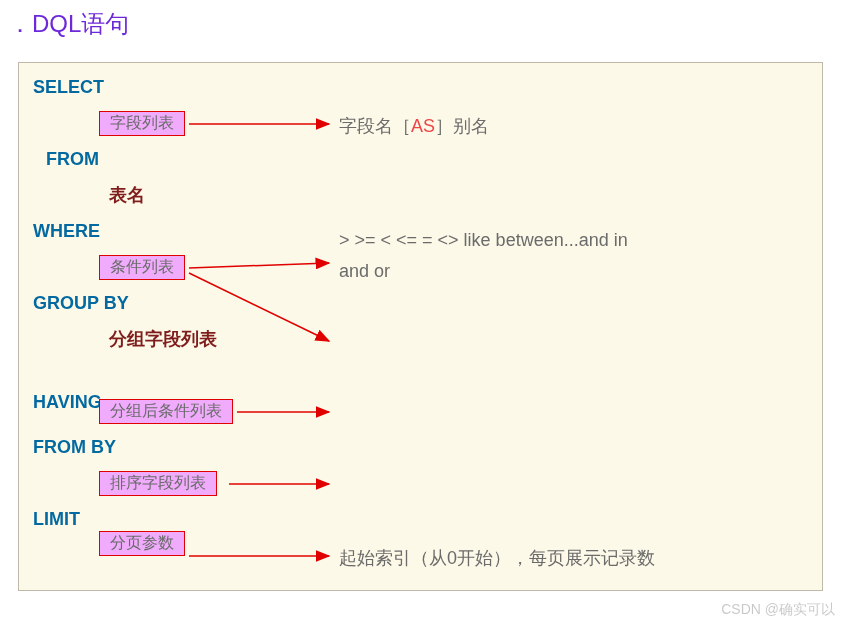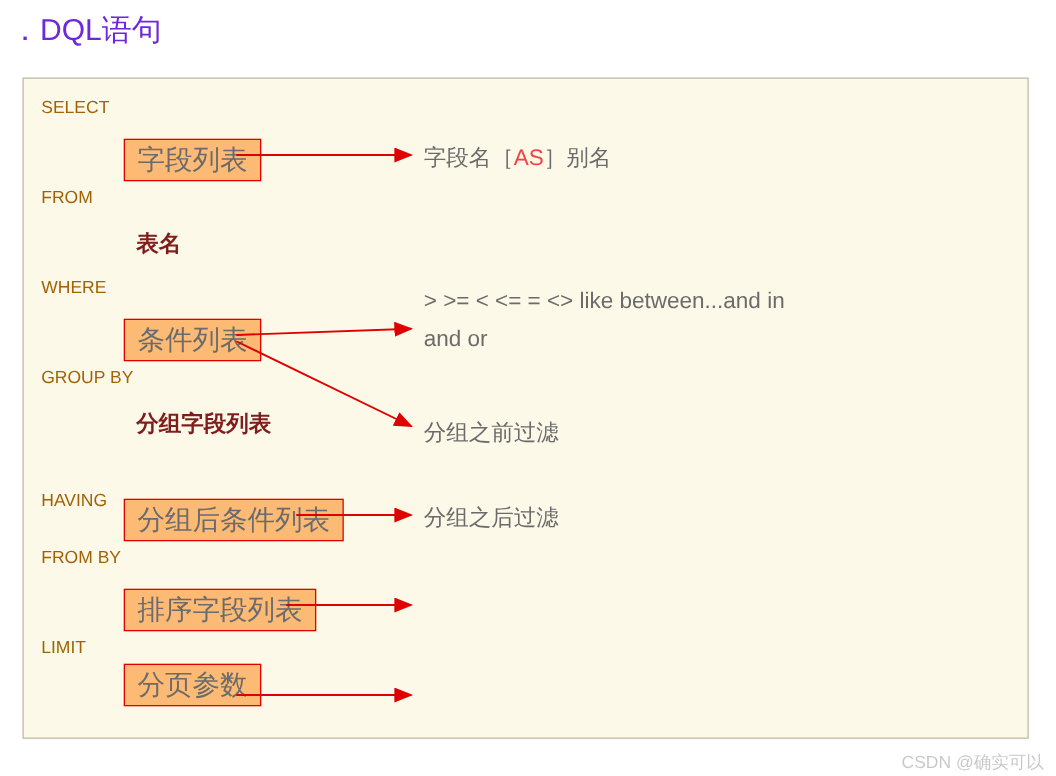--- a/index.html
+++ b/index.html
@@ -24,37 +24,37 @@
     position: absolute;
     left: 18px;
     top: 62px;
     right: 22px;
     bottom: 30px;
     border: 1px solid #c0b8a8;
     background: #fcf9e8;
   }
   .kw {
     position: absolute;
-    color: #a16207;
-    font-size: 14px;
-    font-weight: 400;
+    color: #0369a1;
+    font-size: 18px;
+    font-weight: 700;
   }
   .plain {
     position: absolute;
     color: #7f1d1d;
     font-size: 18px;
     font-weight: bold;
   }
   .rbox {
     position: absolute;
     border: 1.5px solid #e00000;
     color: #6b6b6b;
-    font-size: 22px;
+    font-size: 16px;
     padding: 1px 10px;
-    background: #fdba74;
+    background: #f0abfc;
   }
   .desc {
     position: absolute;
     color: #6b6b6b;
     font-size: 18px;
     line-height: 1.7;
     max-width: 440px;
   }
   .desc .kw-inline { color: #ef4444; }
   .watermark {
@@ -79,43 +79,42 @@
 <div class="page-title">．DQL语句</div>
 
 <div class="panel">
 
   <div class="kw" style="left:14px; top:14px;">SELECT</div>
   <div class="rbox" style="left:80px; top:48px;">字段列表</div>
   <div class="desc" style="left:320px; top:48px;">
     <span>字段名［</span><span class="kw-inline">AS</span><span>］别名</span>
   </div>
 
-  <div class="kw" style="left:14px; top:86px;">FROM</div>
+  <div class="kw" style="left:27px; top:86px;">FROM</div>
   <div class="plain" style="left:90px; top:120px;">表名</div>
 
   <div class="kw" style="left:14px; top:158px;">WHERE</div>
   <div class="rbox" style="left:80px; top:192px;">条件列表</div>
   <div class="desc" style="left:320px; top:162px;">
     <div>&gt; &gt;= &lt; &lt;= = &lt;&gt;  like  between...and   in</div>
     <div>and   or</div>
   </div>
-  <div class="desc" style="left:320px; top:268px;">分组之前过滤</div>
 
   <div class="kw" style="left:14px; top:230px;">GROUP  BY</div>
   <div class="plain" style="left:90px; top:264px;">分组字段列表</div>
 
   <div class="kw" style="left:14px; top:302px;margin-top:27px;">HAVING</div>
   <div class="rbox" style="left:80px; top:336px;">分组后条件列表</div>
-  <div class="desc" style="left:320px; top:336px;">分组之后过滤</div>
 
   <div class="kw" style="left:14px; top:374px;">FROM BY</div>
   <div class="rbox" style="left:80px; top:408px;">排序字段列表</div>
 
   <div class="kw" style="left:14px; top:446px;">LIMIT</div>
   <div class="rbox" style="left:80px; top:468px;">分页参数</div>
+  <div class="desc" style="left:320px; top:480px;">起始索引（从0开始），每页展示记录数</div>
 
   <svg class="arrows">
     <defs>
       <marker id="ah" markerWidth="10" markerHeight="8" refX="9" refY="4" orient="auto">
         <path d="M0,0 L10,4 L0,8 Z" fill="#e00000"></path>
       </marker>
     </defs>
 
     <line x1="170" y1="61" x2="310" y2="61" stroke="#e00000" stroke-width="1.5" marker-end="url(#ah)"></line>
 

